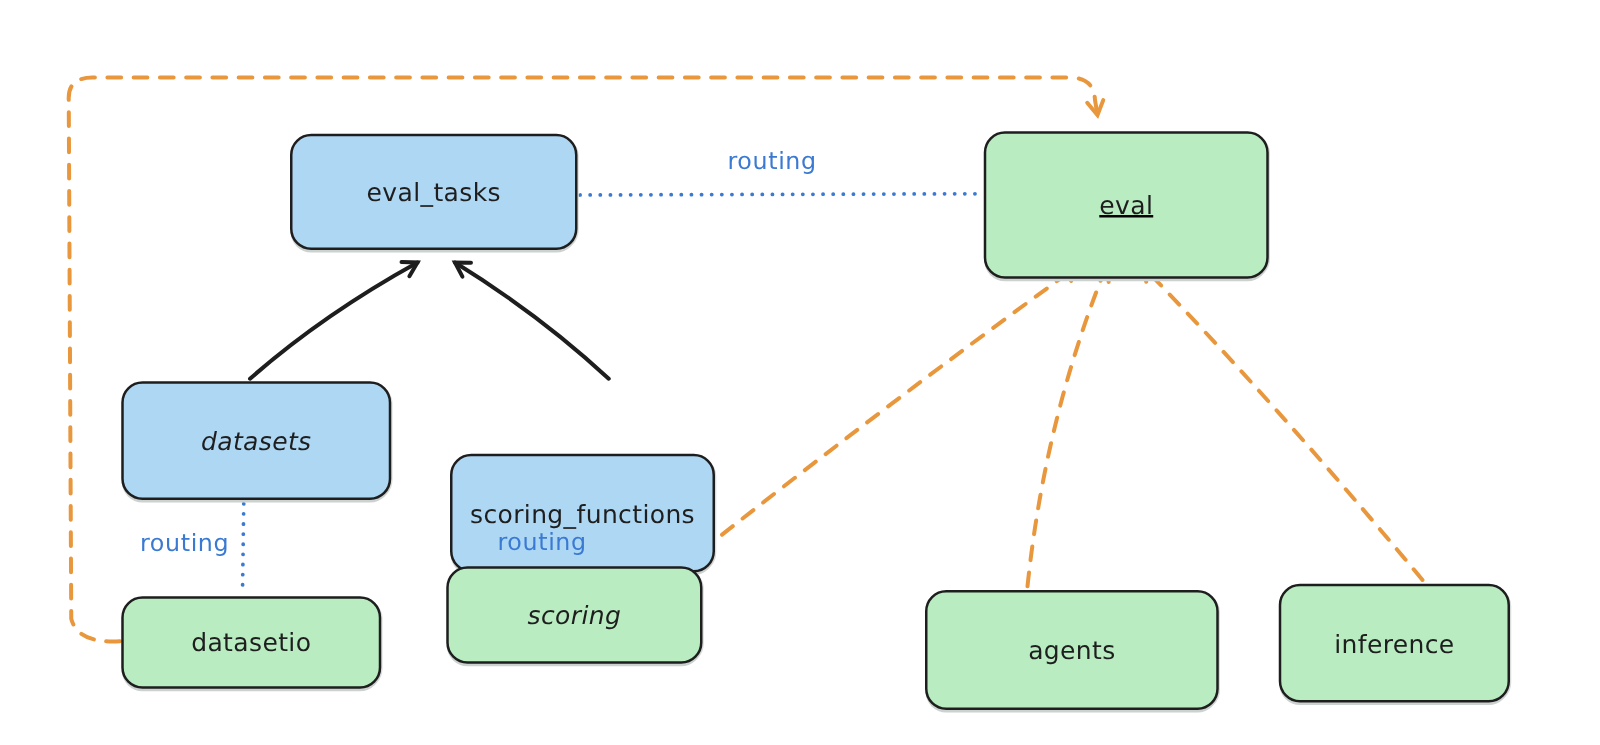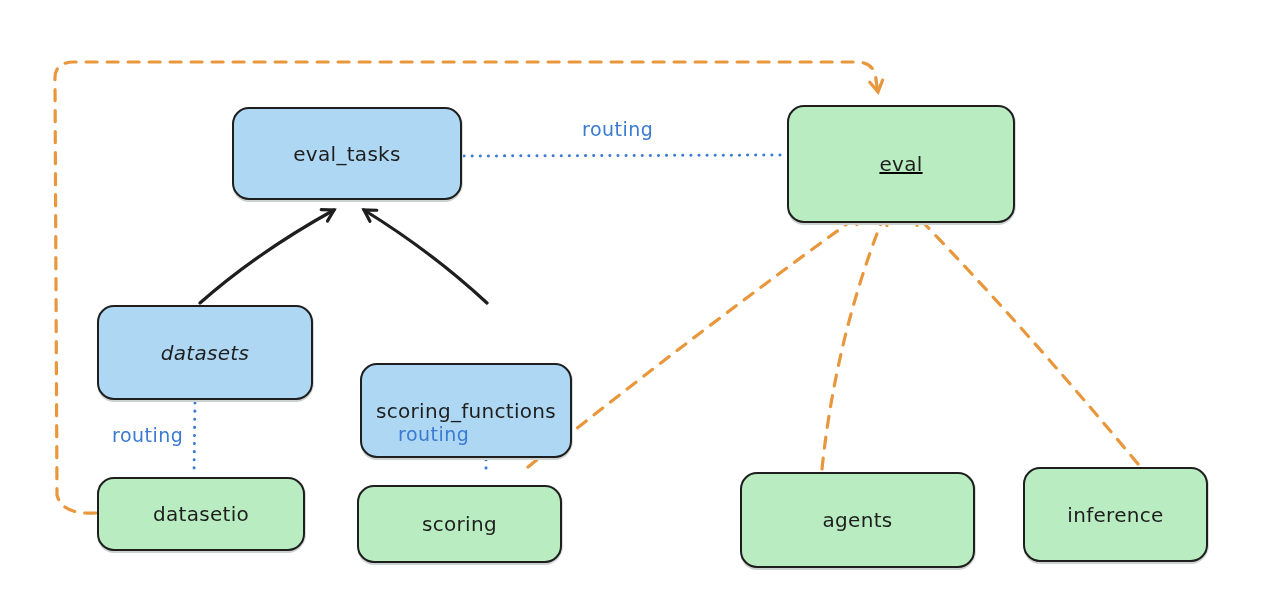--- a/index.html
+++ b/index.html
@@ -112,21 +112,21 @@
   </div>
 
   <div class="node node-blue" style="left:360px; top:319px; width:212px; height:95px;margin-top:44px;">
     <span class="node-label">scoring_functions</span>
   </div>
 
   <div class="node node-green" style="left:97px; top:477px; width:208px; height:74px;">
     <span class="node-label">datasetio</span>
   </div>
 
-  <div class="node node-green" style="left:357px; top:485px; width:205px; height:78px;">
+  <div class="node node-green" style="left:357px; top:453px; width:205px; height:78px;font-style:italic;">
     <span class="node-label">scoring</span>
   </div>
 
   <div class="node node-green" style="left:708px; top:472px; width:235px; height:96px;margin-left:32px;">
     <span class="node-label">agents</span>
   </div>
 
   <div class="node node-green" style="left:1023px; top:467px; width:185px; height:95px;">
     <span class="node-label">inference</span>
   </div>

